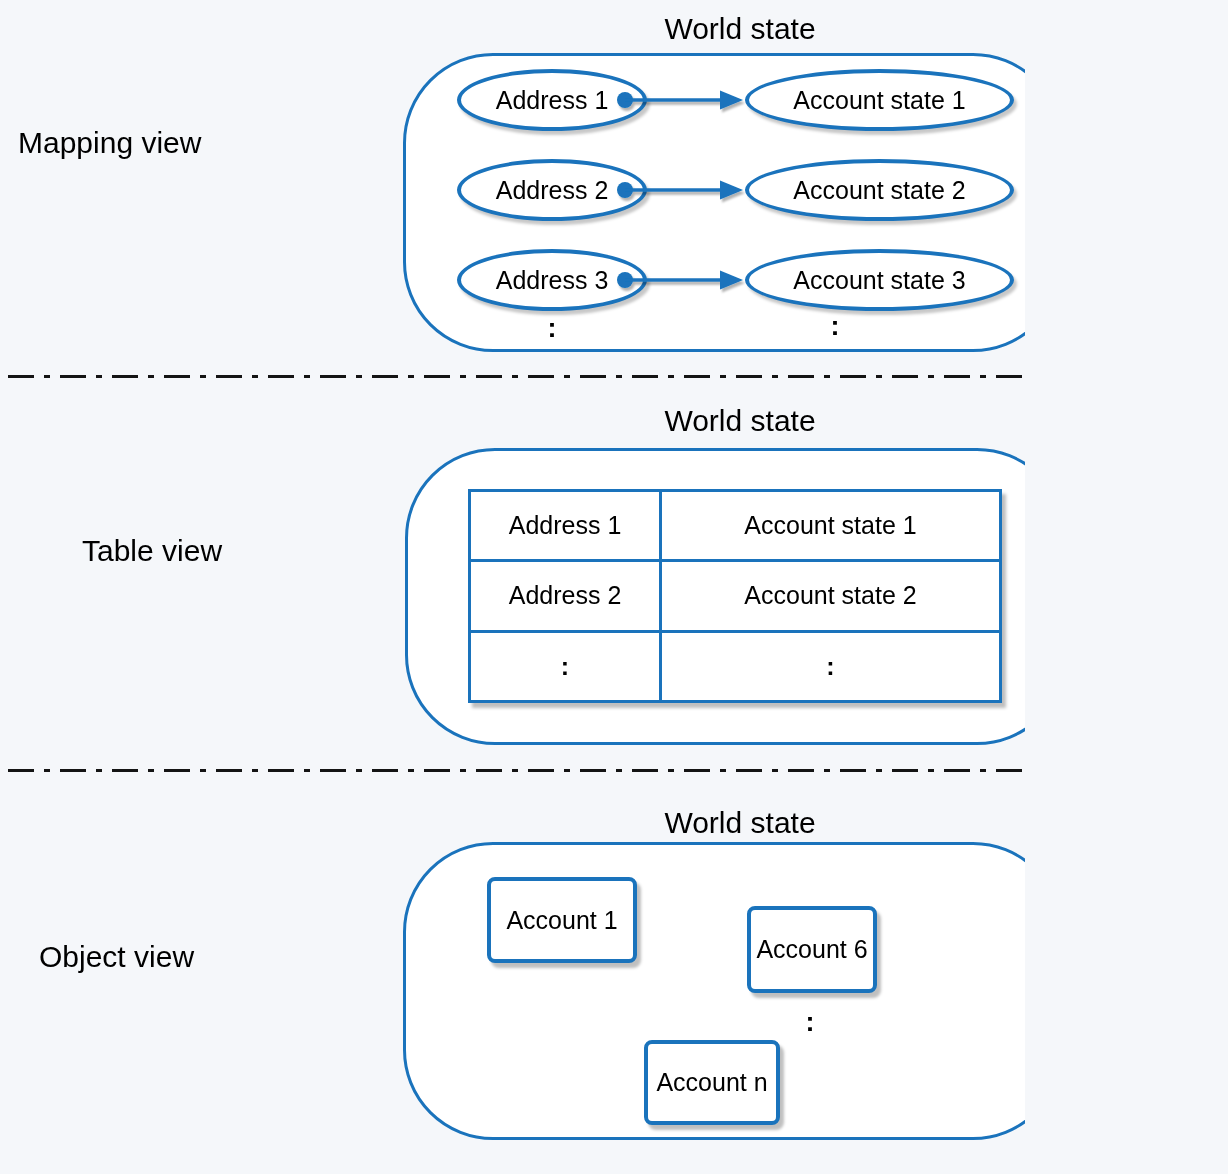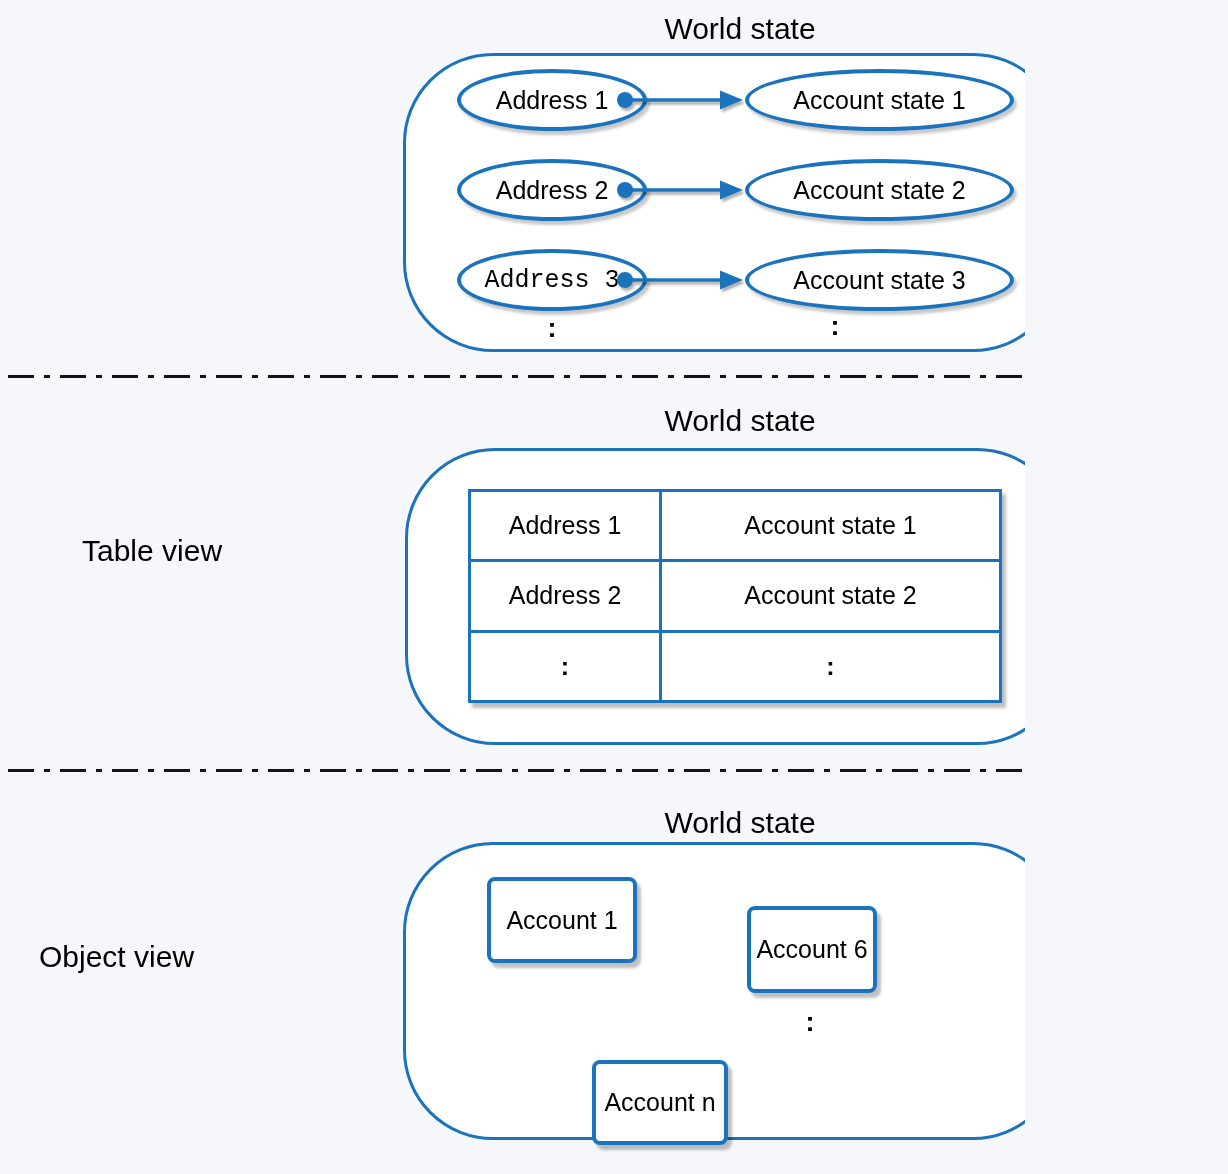--- a/index.html
+++ b/index.html
@@ -82,30 +82,31 @@
     pointer-events:none;
   }
 </style>
 </head>
 <body>
 
 <div class="canvas">
 
   <div class="world-title" style="left:740px;top:12px;">World state</div>
 
+  <div class="section-label" style="left:18px;top:126px;">Mapping view</div>
 
   <div class="container" style="left:403px;top:53px;width:660px;height:299px;"></div>
 
   <div class="ellipse" style="left:457px;top:69px;width:190px;height:62px;">
     <span>Address 1</span>
   </div>
   <div class="ellipse" style="left:457px;top:159px;width:190px;height:62px;">
     <span>Address 2</span>
   </div>
-  <div class="ellipse" style="left:457px;top:249px;width:190px;height:62px;font-family:Liberation Mono, monospace;">
+  <div class="ellipse" style="left:457px;top:249px;width:190px;height:62px;">
     <span>Address 3</span>
   </div>
 
   <div class="ellipse" style="left:745px;top:69px;width:269px;height:62px;">
     <span>Account state 1</span>
   </div>
   <div class="ellipse" style="left:745px;top:159px;width:269px;height:62px;">
     <span>Account state 2</span>
   </div>
   <div class="ellipse" style="left:745px;top:249px;width:269px;height:62px;">
@@ -147,21 +148,21 @@
   <div class="section-label" style="left:32px;top:940px;margin-left:7px;">Object view</div>
 
   <div class="container" style="left:403px;top:842px;width:660px;height:298px;"></div>
 
   <div class="account-box" style="left:487px;top:877px;width:150px;height:86px;">
     <span>Account 1</span>
   </div>
   <div class="account-box" style="left:747px;top:906px;width:130px;height:87px;">
     <span>Account 6</span>
   </div>
-  <div class="account-box" style="left:592px;top:1040px;width:136px;height:85px;margin-top:20px;">
+  <div class="account-box" style="left:644px;top:1040px;width:136px;height:85px;">
     <span>Account n</span>
   </div>
 
   <div class="colon" style="left:810px;top:1022px;">:</div>
 
   <svg class="overlay" width="1228" height="1174" viewBox="0 0 1228 1174">
     <defs>
       <filter id="ds" x="-30%" y="-30%" width="160%" height="200%">
         <feDropShadow dx="2" dy="3" stdDeviation="1.2" flood-color="#000000" flood-opacity="0.3"></feDropShadow>
       </filter>

